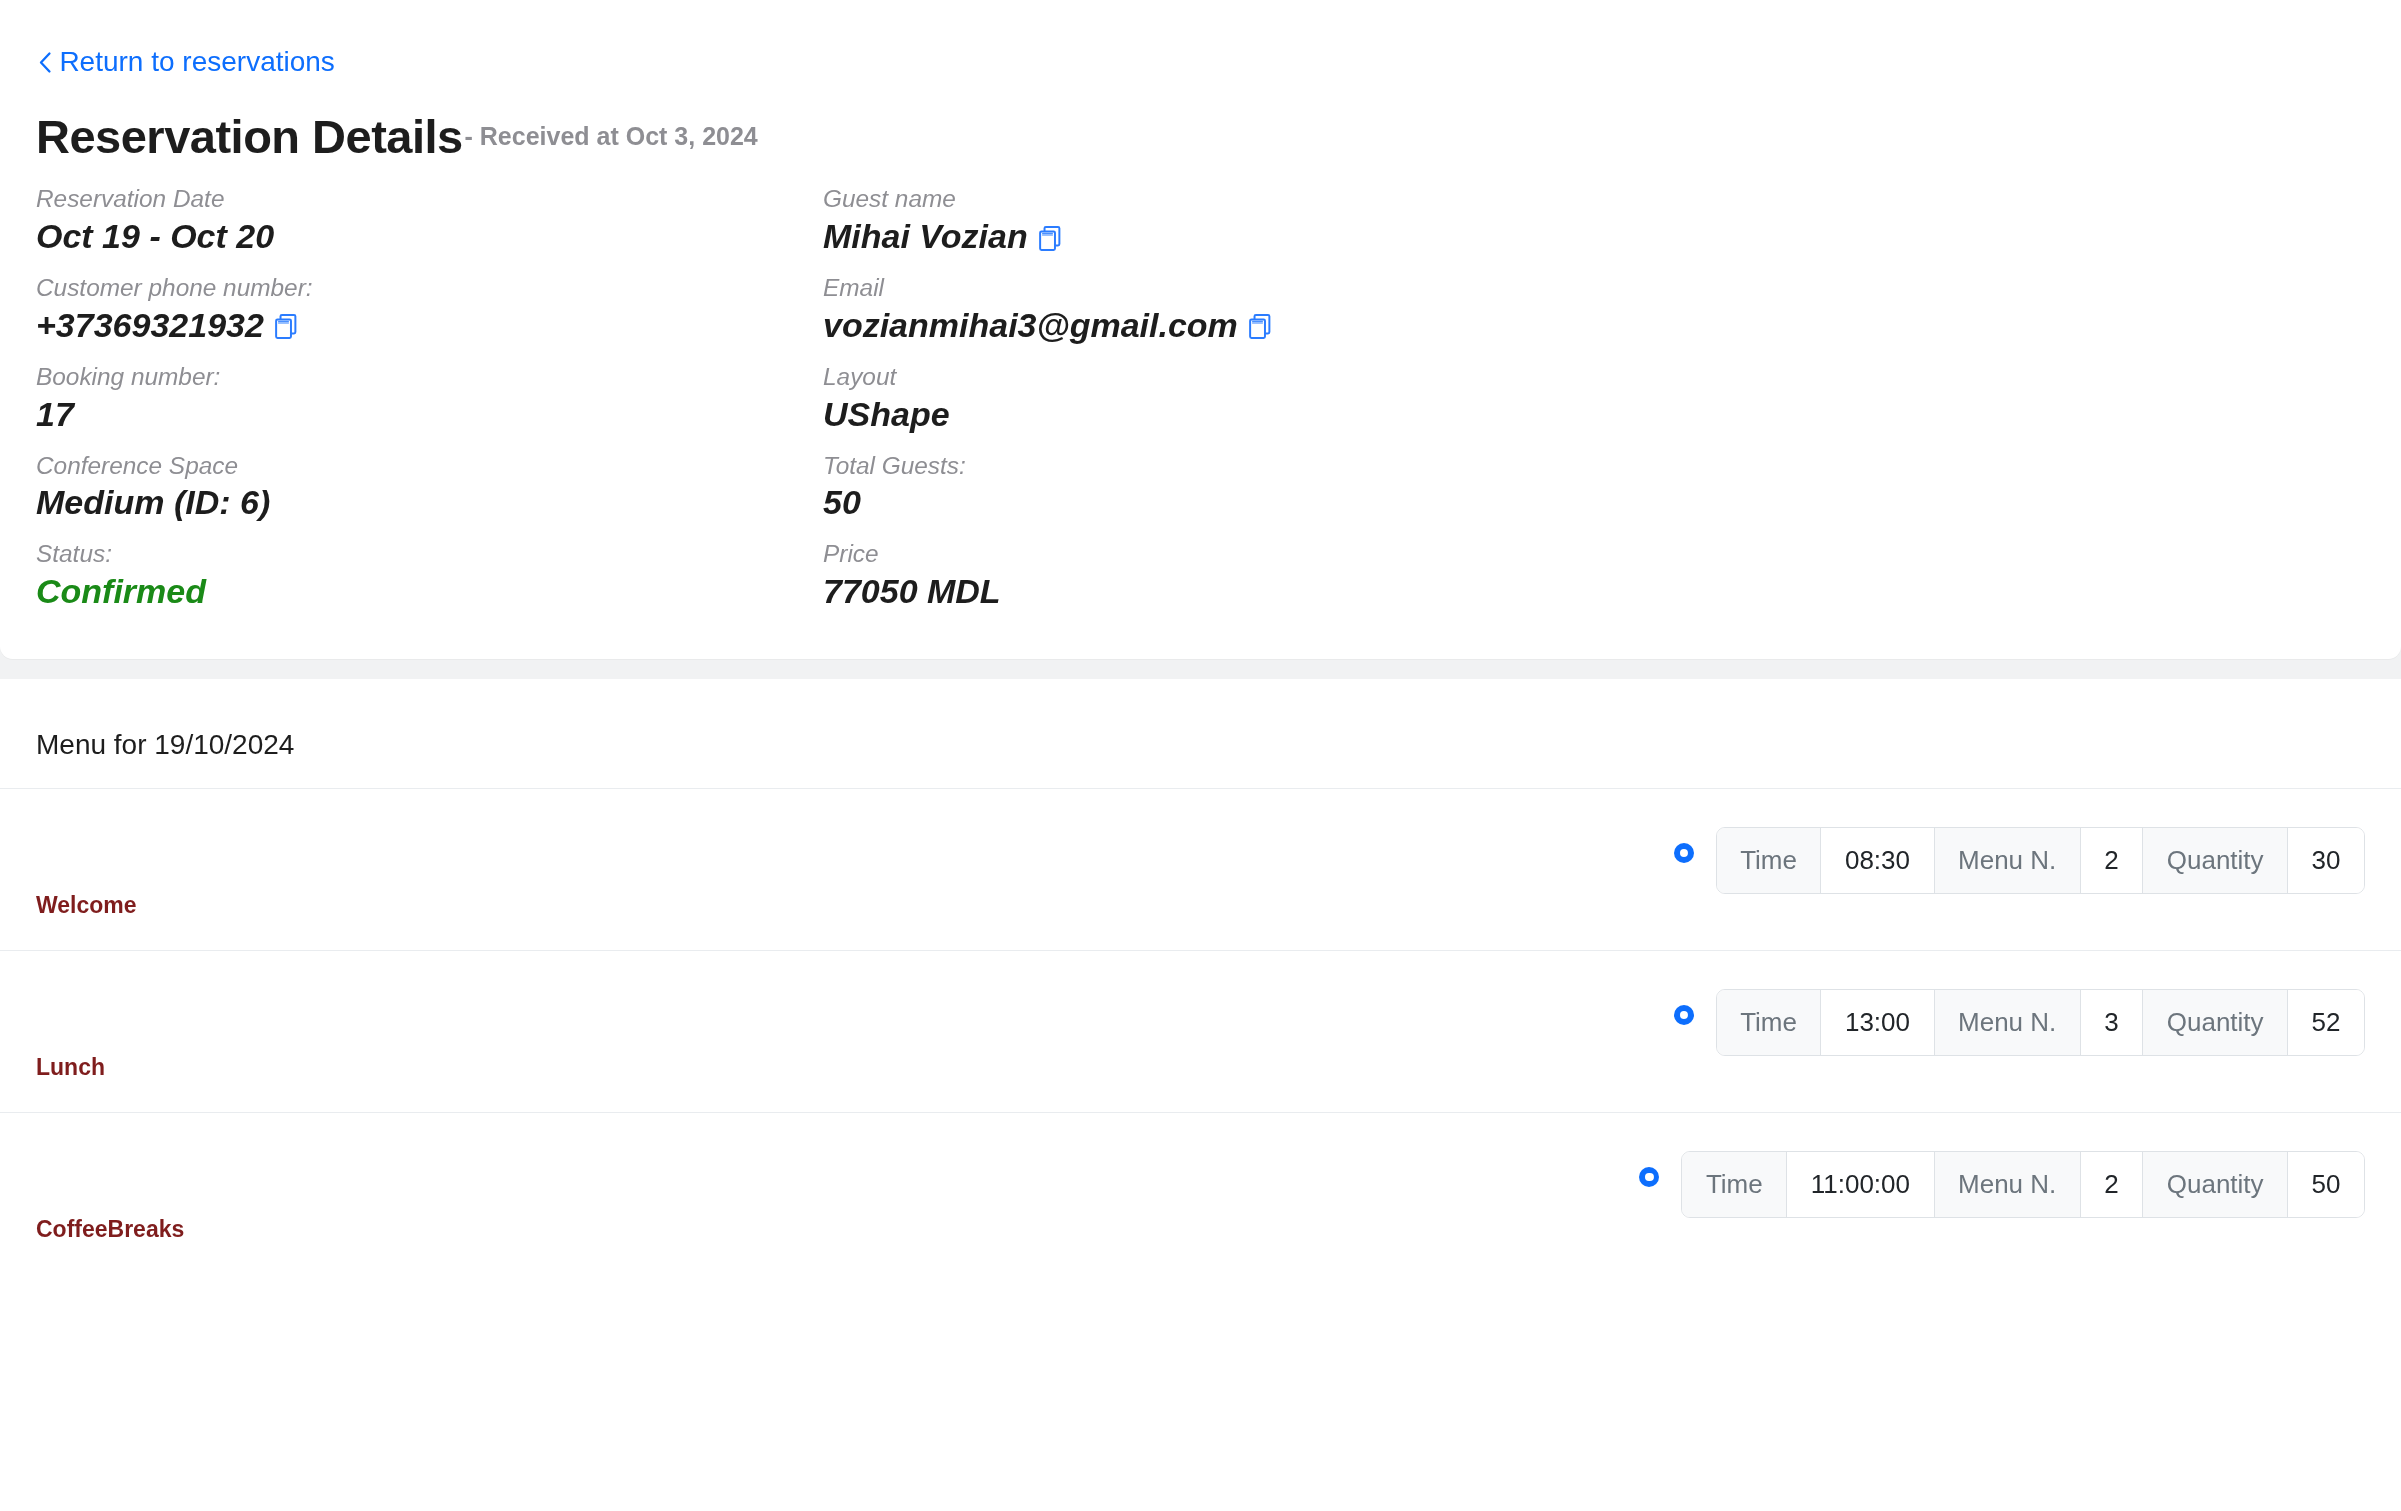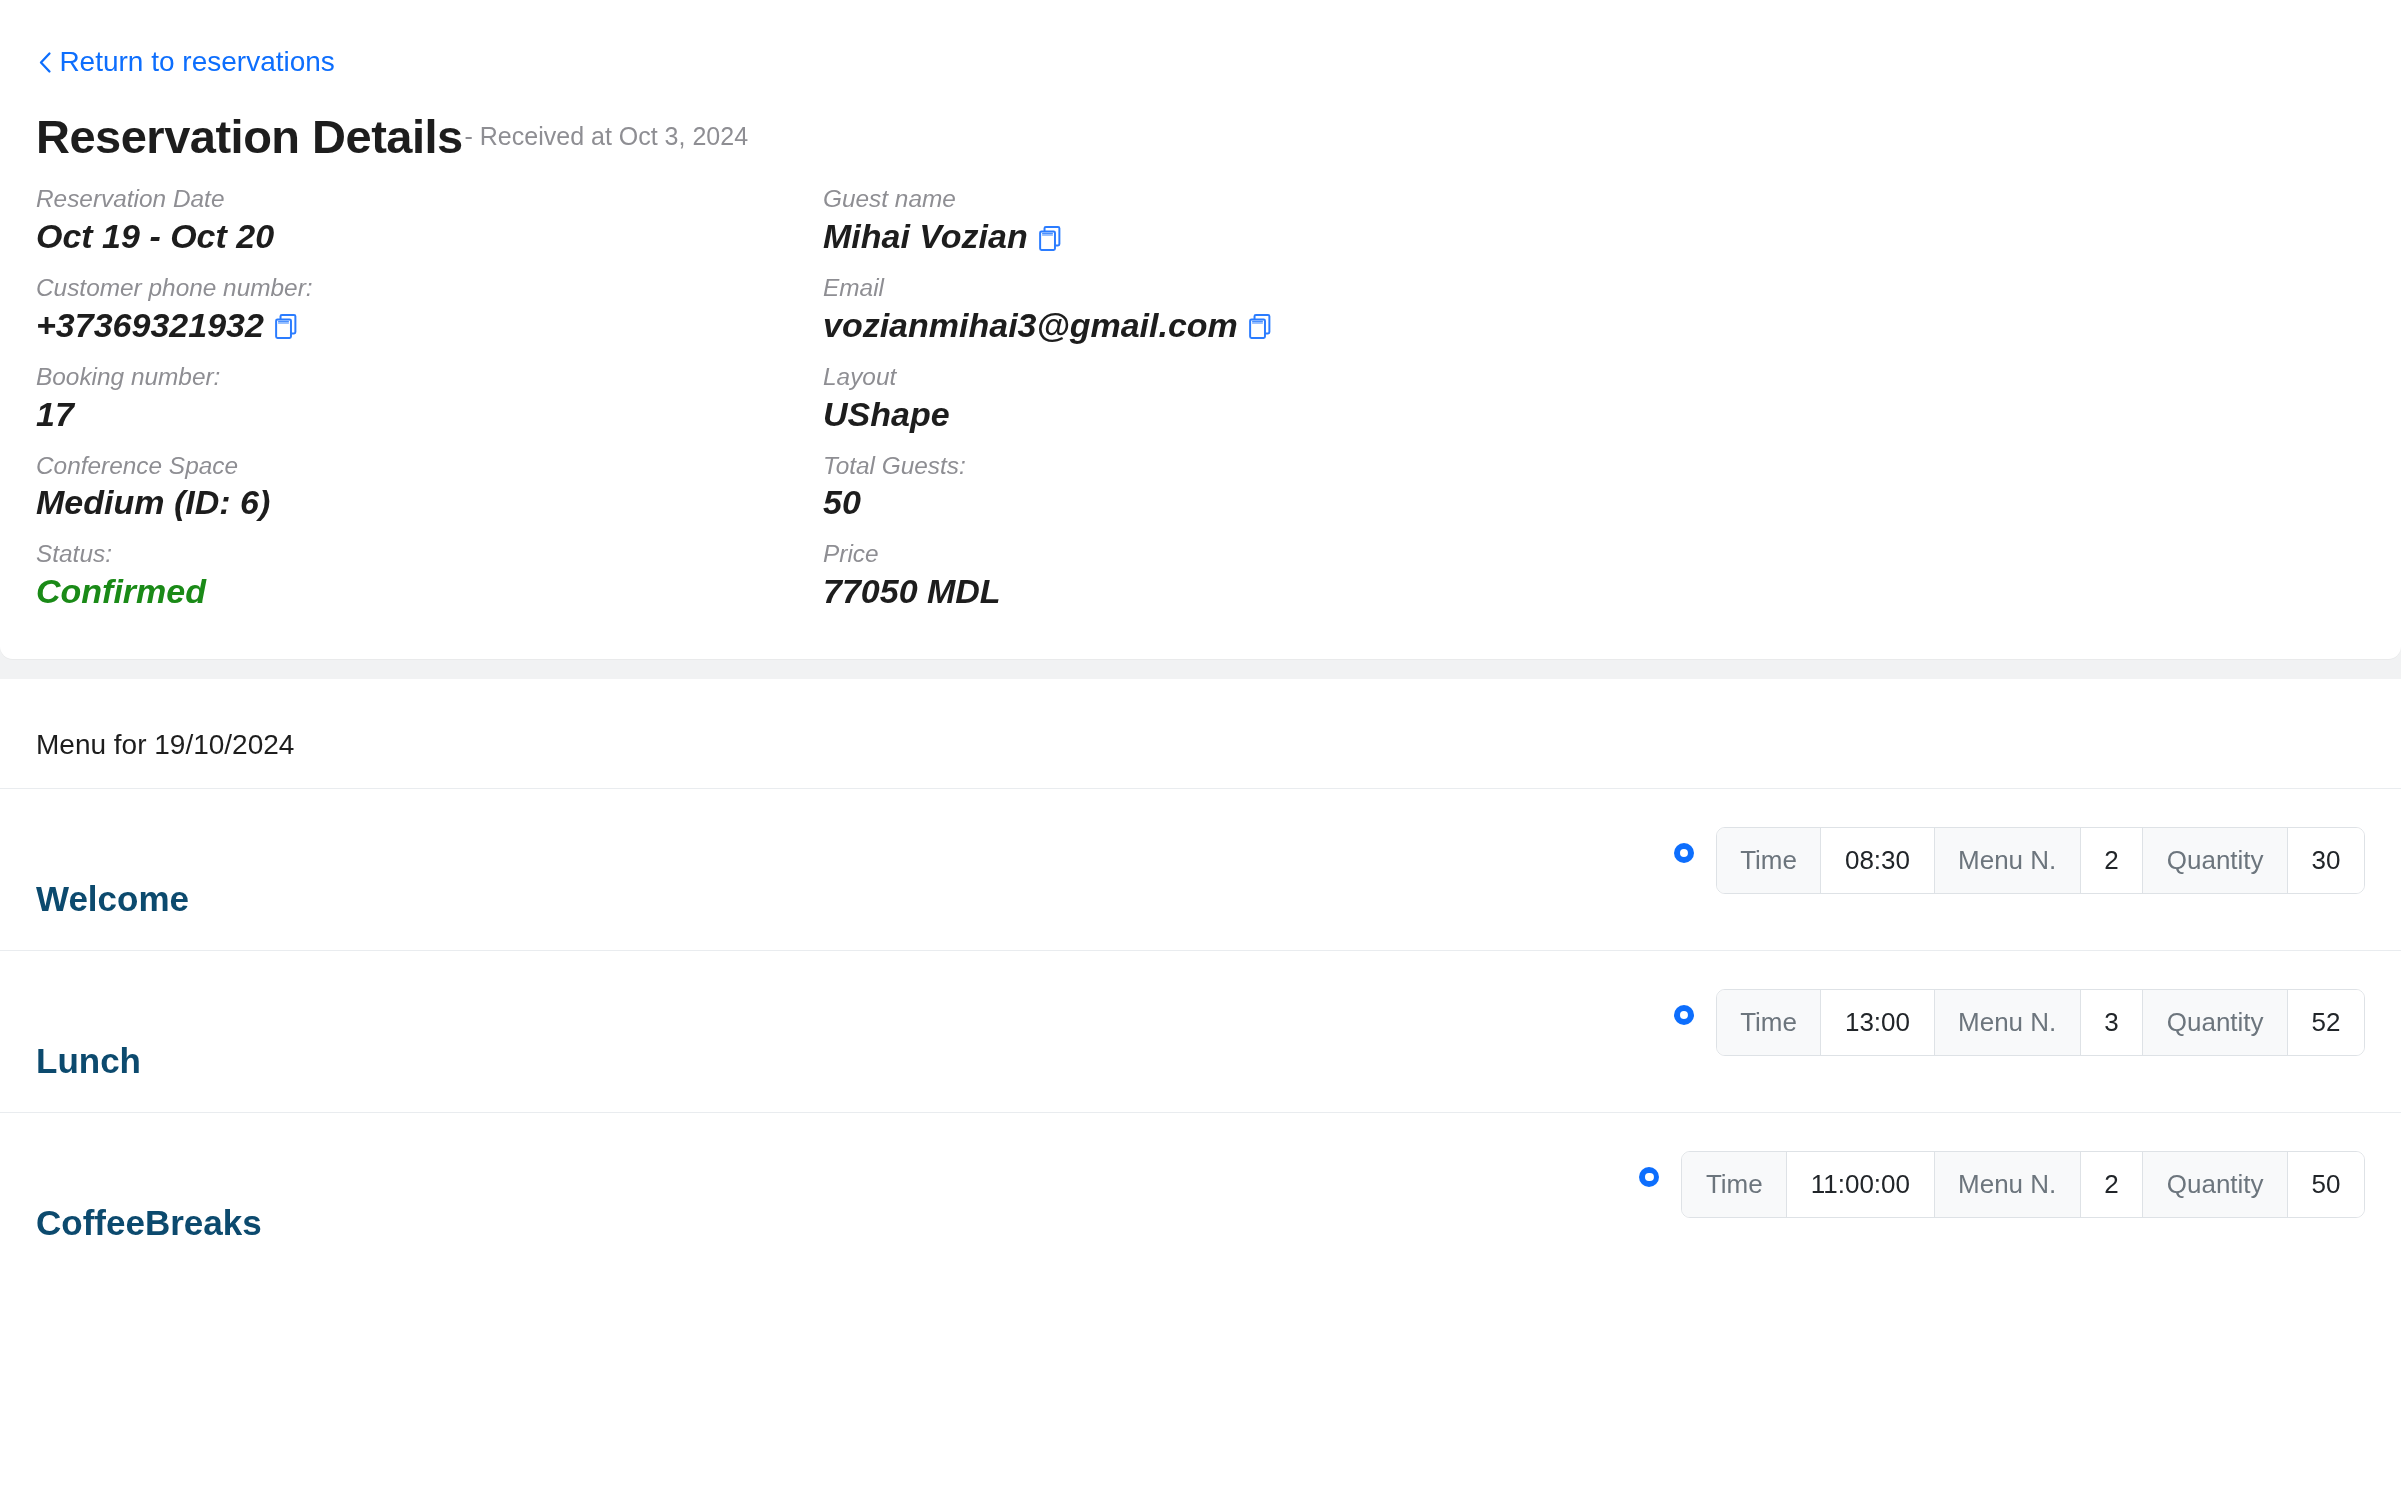--- a/index.html
+++ b/index.html
@@ -52,21 +52,21 @@
   }
   .page-title {
     font-size: 47px;
     font-weight: bold;
     letter-spacing: -0.5px;
     color: #1d1d1d;
   }
   .received {
     font-size: 25px;
     color: #8e8e93;
-    font-weight: normal;
+    font-weight: bold;
     margin-left: 1.8px;
     white-space: pre;
   }
 
   .grid {
     display: grid;
     grid-template-columns: 787px 1fr;
     row-gap: 0;
     font-style: italic;
   }
@@ -132,23 +132,23 @@
 
   .menu-row {
     display: flex;
     align-items: center;
     justify-content: space-between;
     min-height: 161px;
     padding: 0 36px 0 36px;
     box-sizing: border-box;
   }
   .menu-row .row-name {
-    font-size: 35px;
+    font-size: 23px;
     font-weight: bold;
-    color: #0c4a6e;
+    color: #7f1d1d;
     align-self: flex-end;
     padding-bottom: 31px;
   }
   .row-right {
     display: flex;
     align-items: flex-end;
     gap: 22px;
   }
   .radio-dot {
     width: 20px;

